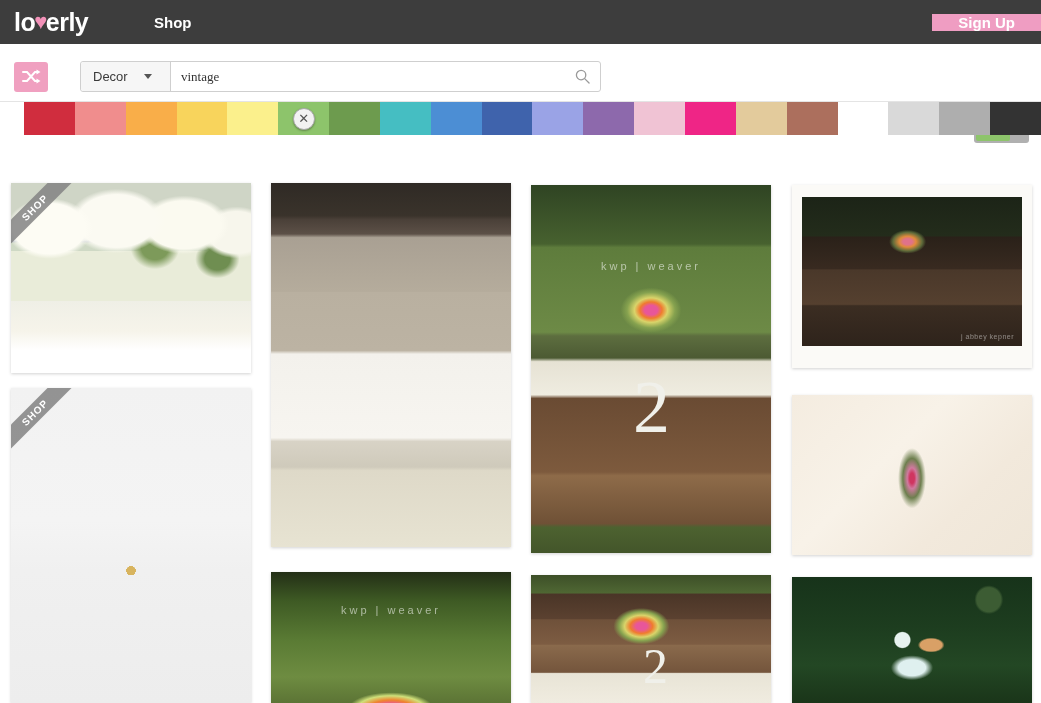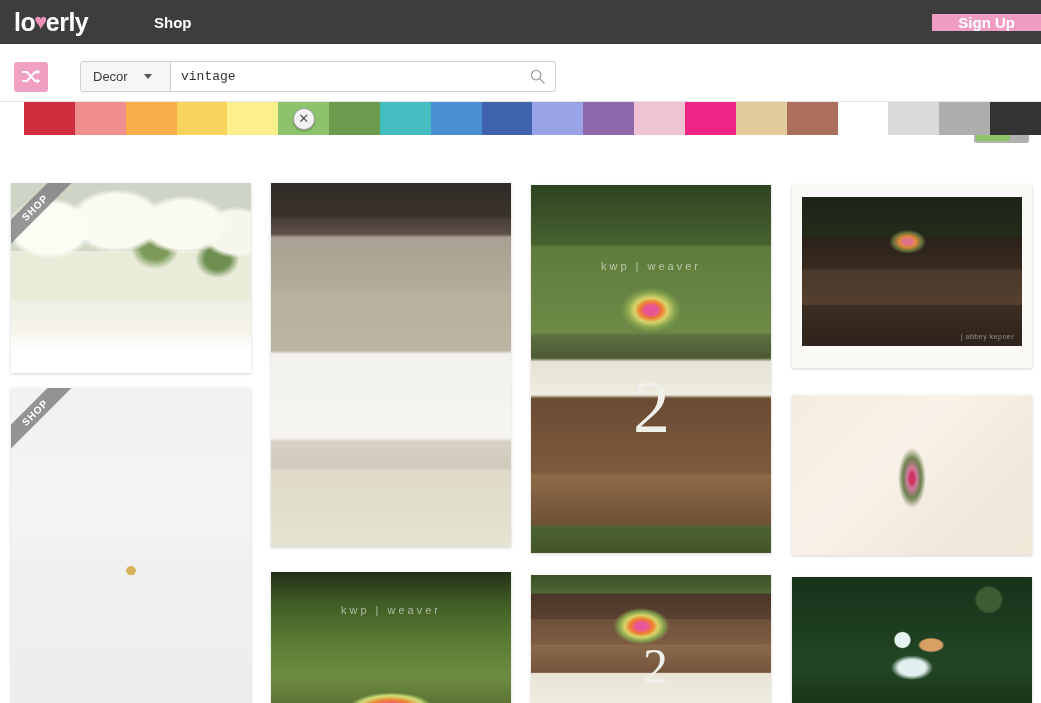--- a/index.html
+++ b/index.html
@@ -52,21 +52,21 @@
     display: flex; align-items: center; justify-content: center;
     cursor: pointer;
   }
   .shuffle-btn svg { display: block; }
   .search-group {
     margin-left: 32px;
     display: flex; align-items: stretch;
     height: 31px;
     border: 1px solid #cfcfcf; border-radius: 3px;
     background: #fff;
-    width: 476px;
+    width: 521px;
   }
   .cat-select {
     display: flex; align-items: center; gap: 16px;
     padding: 0 10px 0 12px;
     background: #f6f6f6;
     border-right: 1px solid #cfcfcf;
     font-size: 13px; color: #3a3a3a;
     cursor: pointer; min-width: 90px;
     border-radius: 3px 0 0 3px;
   }
@@ -76,21 +76,21 @@
     border-right: 4px solid transparent;
     border-top: 5px solid #555;
   }
   .search-field {
     flex: 1; display: flex; align-items: center;
     padding: 0 10px; position: relative;
   }
   .search-field input {
     border: 0; outline: 0; width: 100%;
     font-size: 13px; color: #333;
-    font-family: Liberation Mono, monospace;
+    font-family: Liberation Serif, serif;
     background: transparent;
   }
   .search-icon { position: absolute; right: 10px; top: 7px; cursor: pointer; }
 
   .color-picker {
     position: absolute; right: 12px; top: 62px;
     width: 55px; height: 29px;
     background: #b0b0b0; border-radius: 3px;
     display: flex; align-items: center; cursor: pointer;
     padding: 2px;

